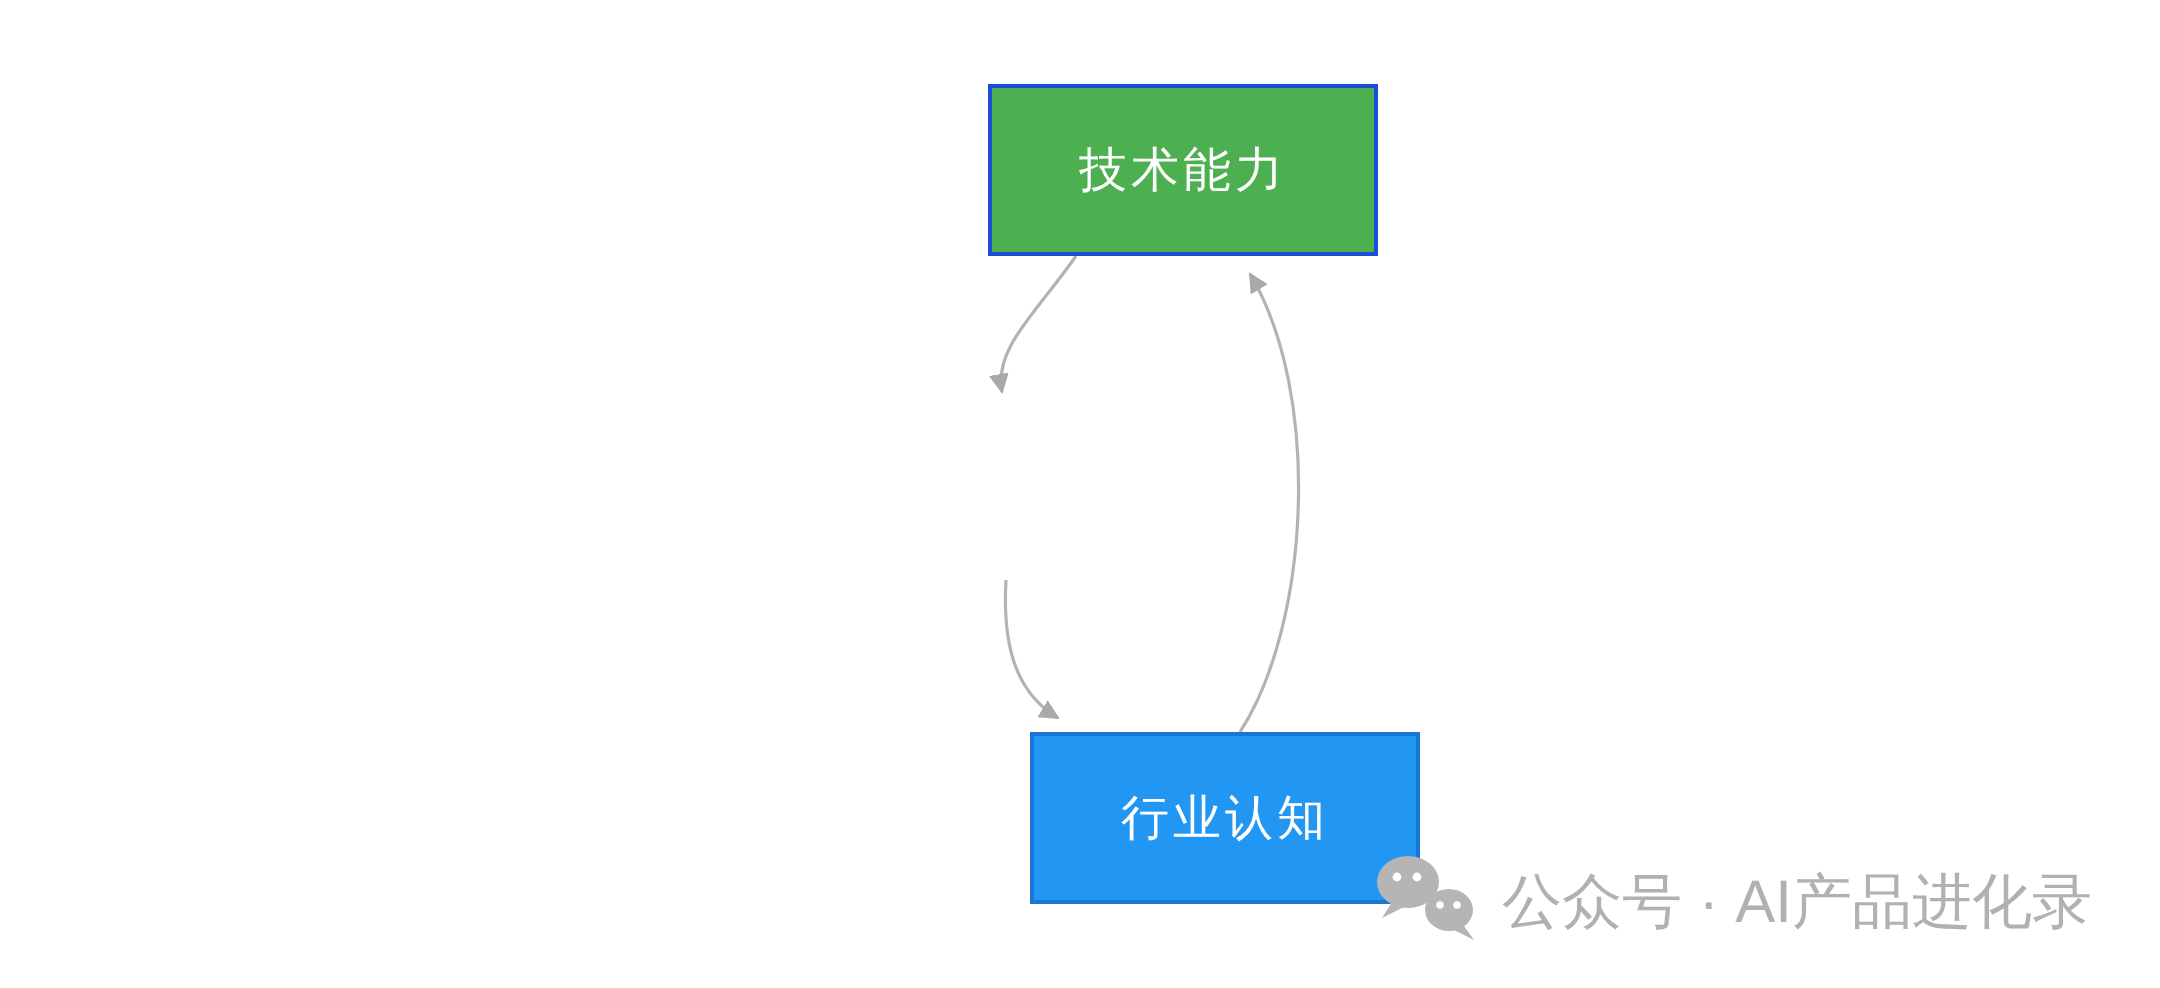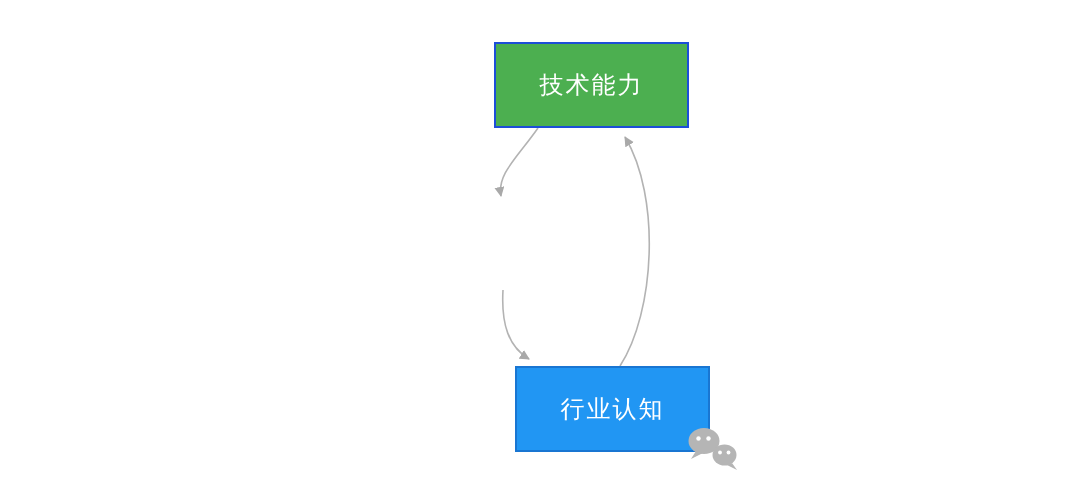--- a/index.html
+++ b/index.html
@@ -98,15 +98,16 @@
         <path d="M9,25 L4,33 L16,27 z" fill="#b5b5b5"></path>
         <circle cx="11.5" cy="12.5" r="2.2" fill="#ffffff"></circle>
         <circle cx="21.5" cy="12.5" r="2.2" fill="#ffffff"></circle>
 
         <ellipse cx="37.5" cy="29" rx="12" ry="10.5" fill="#b5b5b5"></ellipse>
         <path d="M45,37 L50,44 L40,39 z" fill="#b5b5b5"></path>
         <circle cx="33" cy="26.5" r="1.9" fill="#ffffff"></circle>
         <circle cx="41.5" cy="26.5" r="1.9" fill="#ffffff"></circle>
       </svg>
     </span>
+    <span class="watermark-text">公众号 · AI产品进化录</span>
   </div>
 
 </div>
 
 </body></html>

